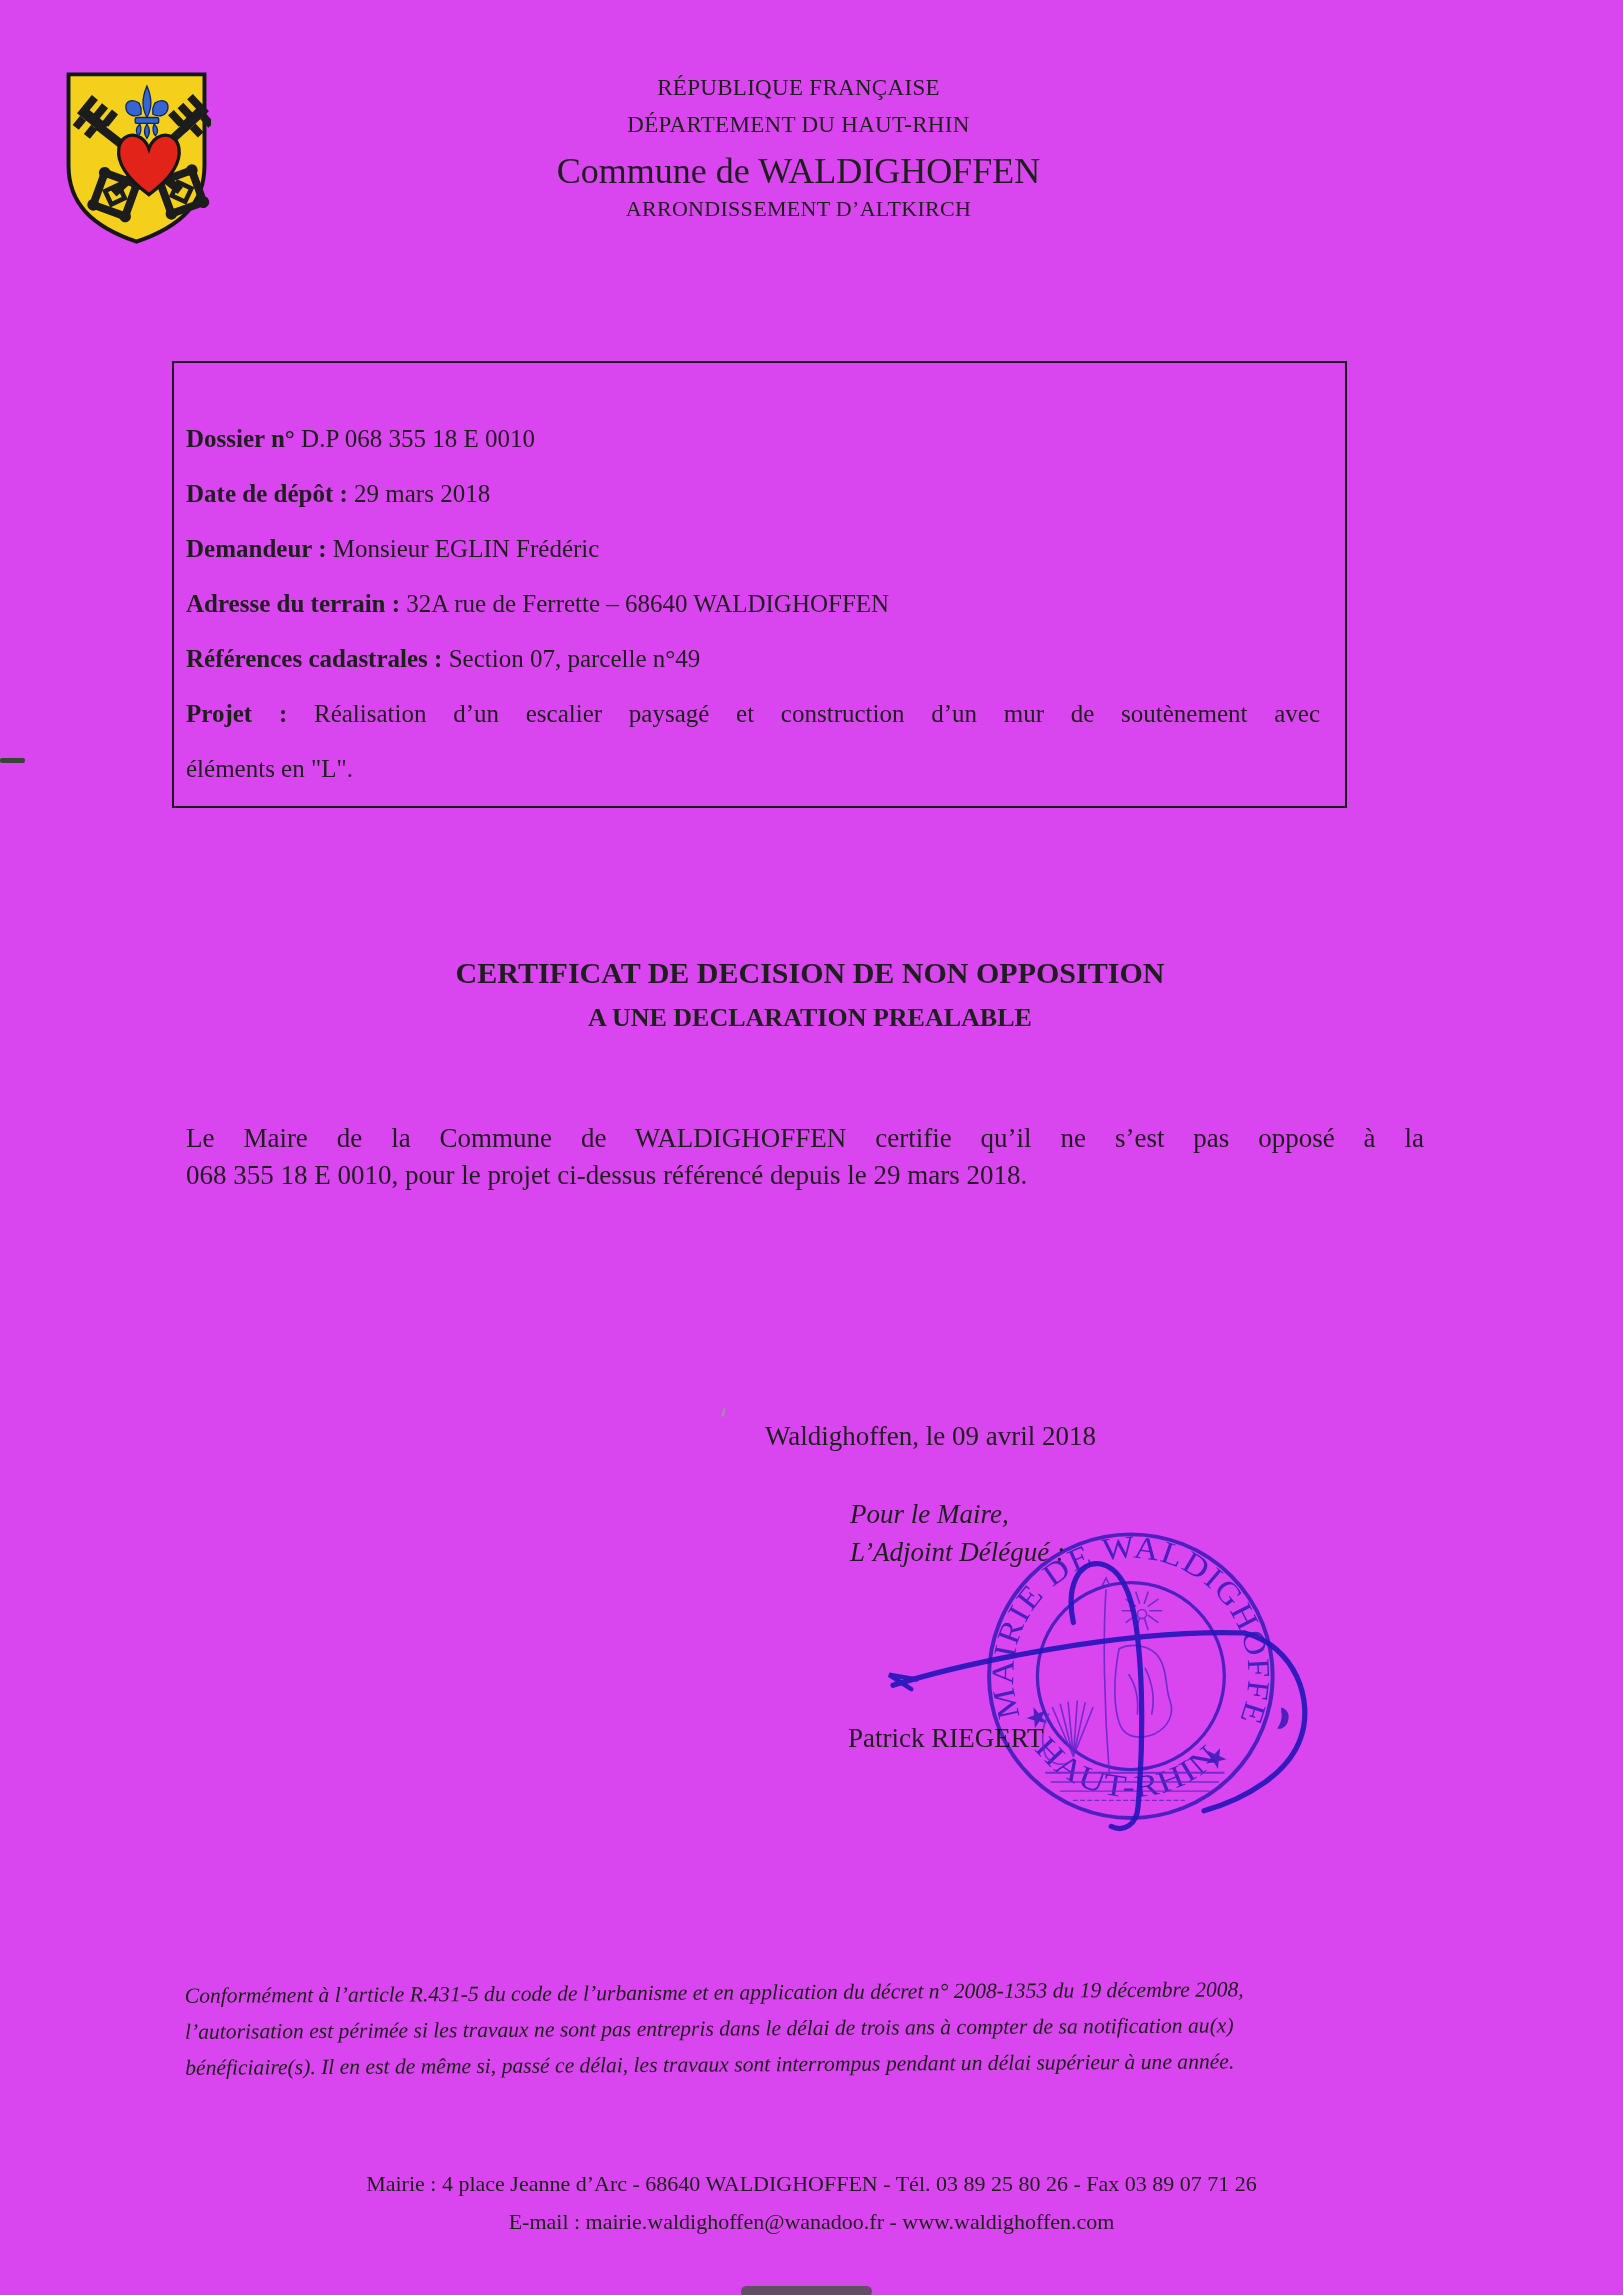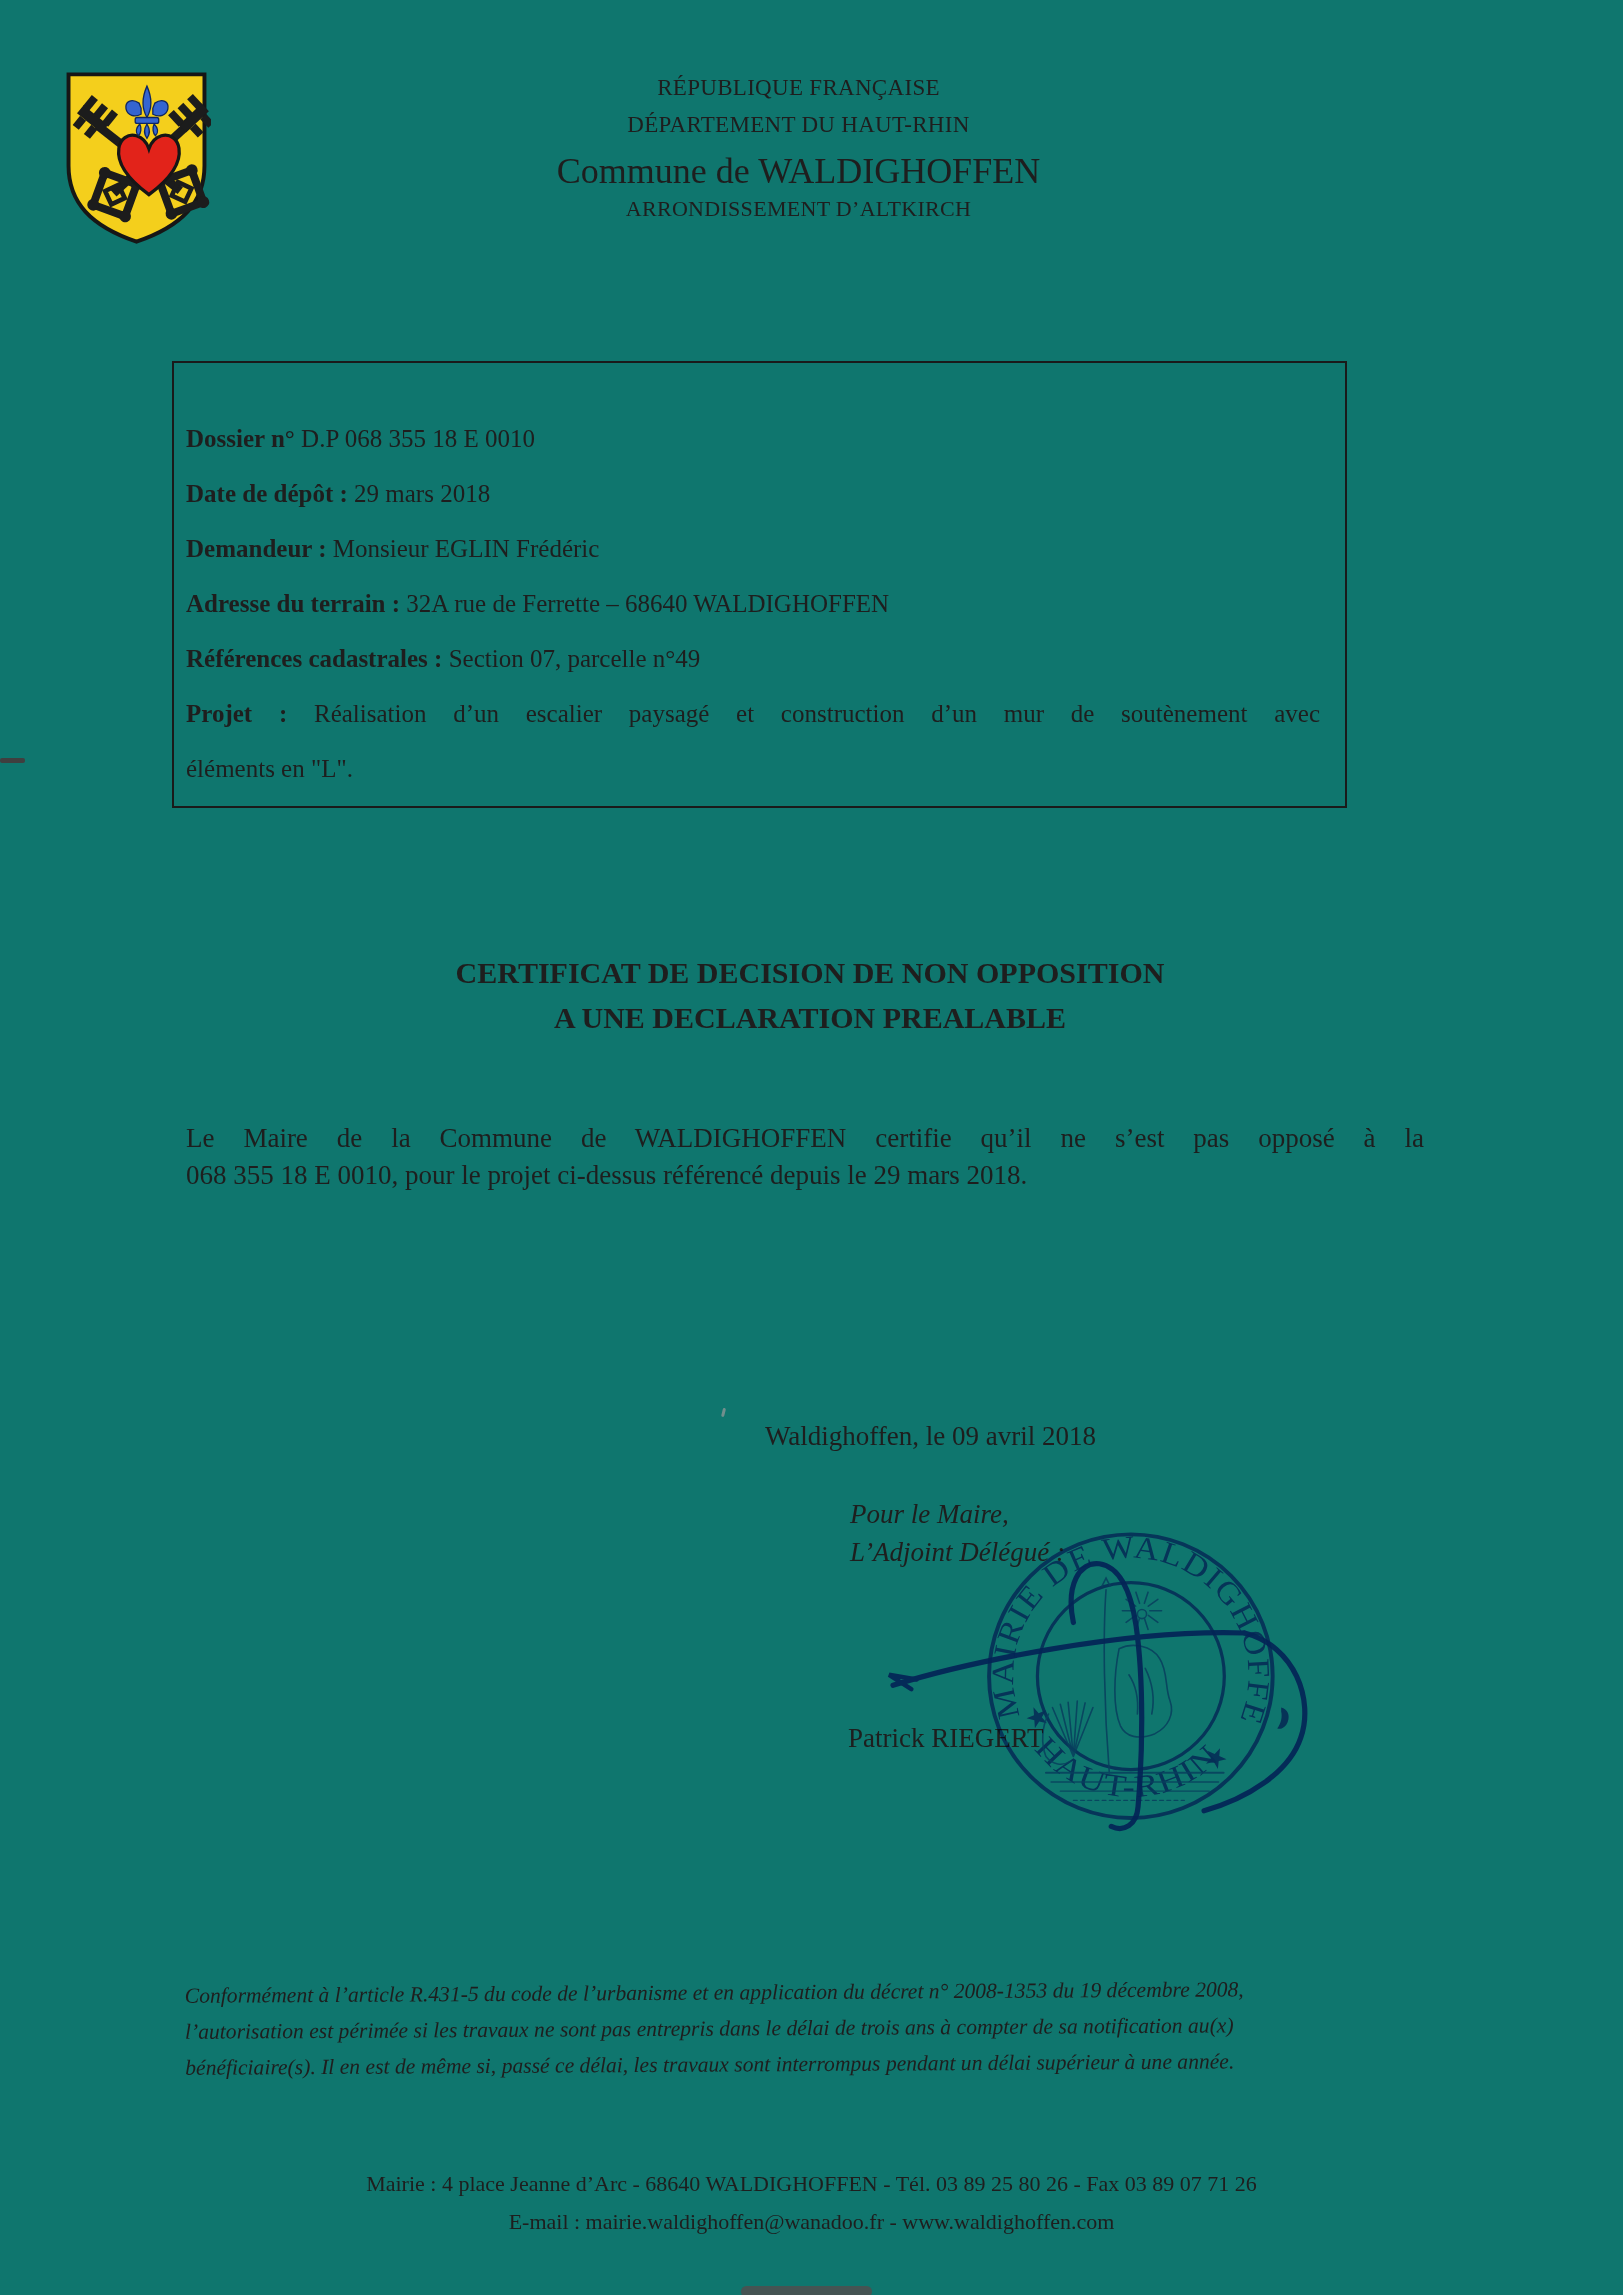--- a/index.html
+++ b/index.html
@@ -1,38 +1,38 @@
 <!DOCTYPE html>
 <html style="font-size:10.5px"><head>
 <meta charset="utf-8">
 <style>
   html,body{margin:0;padding:0;background:#e8e8e8;}
   .page{
-    position:relative;width:1623px;height:2295px;background:#0f766e;
+    position:relative;width:1623px;height:2295px;background:#d946ef;
     font-family:"Liberation Serif", serif;color:#1e1e1e;overflow:hidden;margin:0 auto;
   }
   
   .coat{position:absolute;left:62px;top:69px;width:149px;height:178px;}
   .header-text{position:absolute;left:262px;top:73px;width:1073px;text-align:center;}
   .hdr-s{font-size:23px;line-height:29px;letter-spacing:0.3px;}
   .hdr-s2{font-size:23px;line-height:29px;letter-spacing:0.3px;margin-top:7.9px;}
   .hdr-commune{font-size:36px;line-height:44px;margin-top:10px;}
   .hdr-arr{font-size:22px;line-height:29px;margin-top:1.3px;letter-spacing:0.3px;}
   
   .dossier-box{
     position:absolute;left:172px;top:361px;width:1175px;height:447px;
     border:2.6px solid #1a1a1a;box-sizing:border-box;padding:48px 25px 0 12px;
   }
   .box-row{font-size:25px;line-height:55px;white-space:nowrap;}
   .box-row b{font-weight:bold;}
   .row-justify{white-space:normal;text-align:justify;text-align-last:justify;}
   
   .title-block{position:absolute;left:105px;top:952px;width:1410px;text-align:center;font-weight:bold;}
   .t-main{font-size:30px;line-height:42px;}
-  .t-main2{font-size:30px;line-height:42px;margin-top:3.3px;}
+  .t-main2{font-size:26px;line-height:42px;margin-top:3.3px;}
   .t-sub{font-size:25.5px;line-height:35px;margin-top:5.2px;}
   
   .par1{position:absolute;left:186px;top:1120px;width:1238px;font-size:27px;line-height:37px;}
   .jline{text-align:justify;text-align-last:justify;}
   .par2{position:absolute;left:186px;top:1268px;width:1276px;font-size:27px;}
   
   .place-date{position:absolute;left:765px;top:1421px;font-size:27px;}
   .pour-block{position:absolute;left:850px;top:1495px;font-size:27px;line-height:38px;font-style:italic;}
   .signer{position:absolute;left:848px;top:1723px;font-size:27px;z-index:2;}
   .stamp{position:absolute;left:877px;top:1518px;width:445px;height:379px;z-index:3;mix-blend-mode:multiply;}

